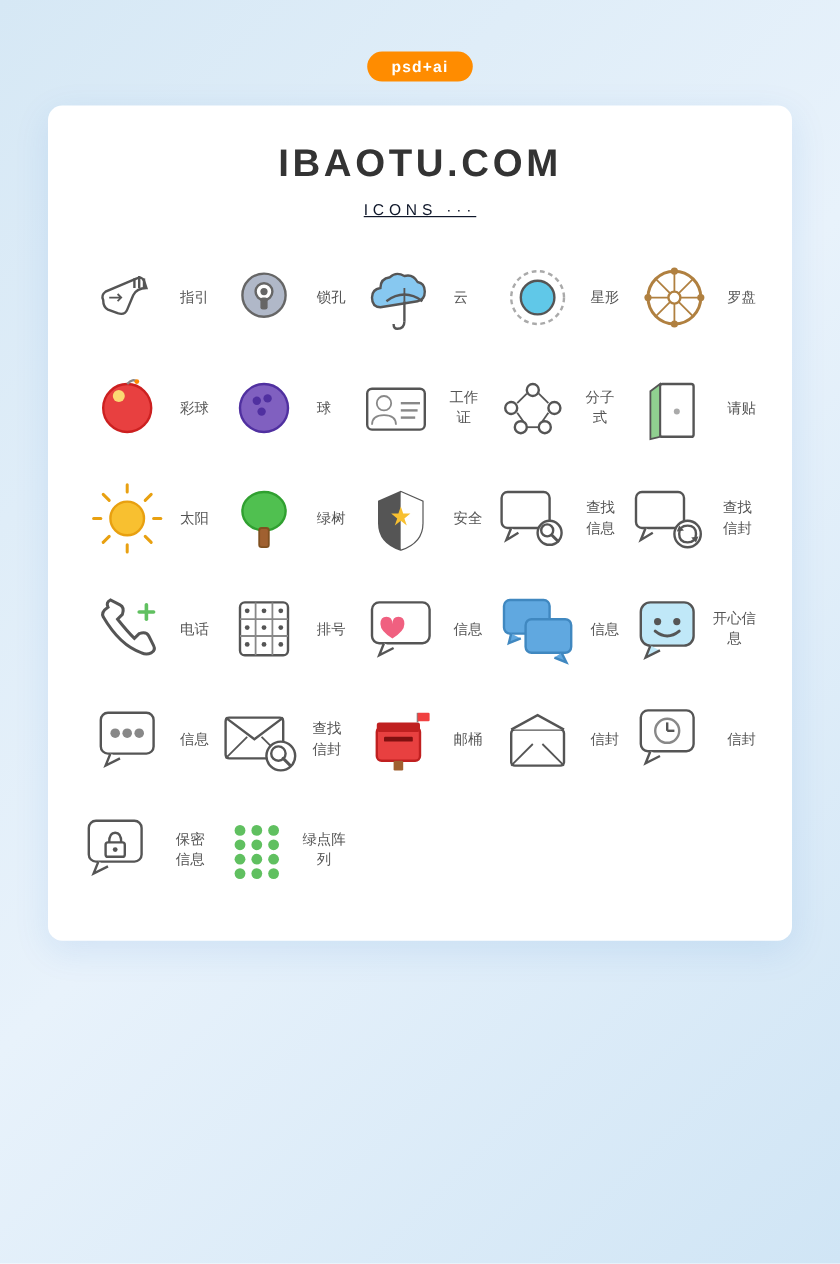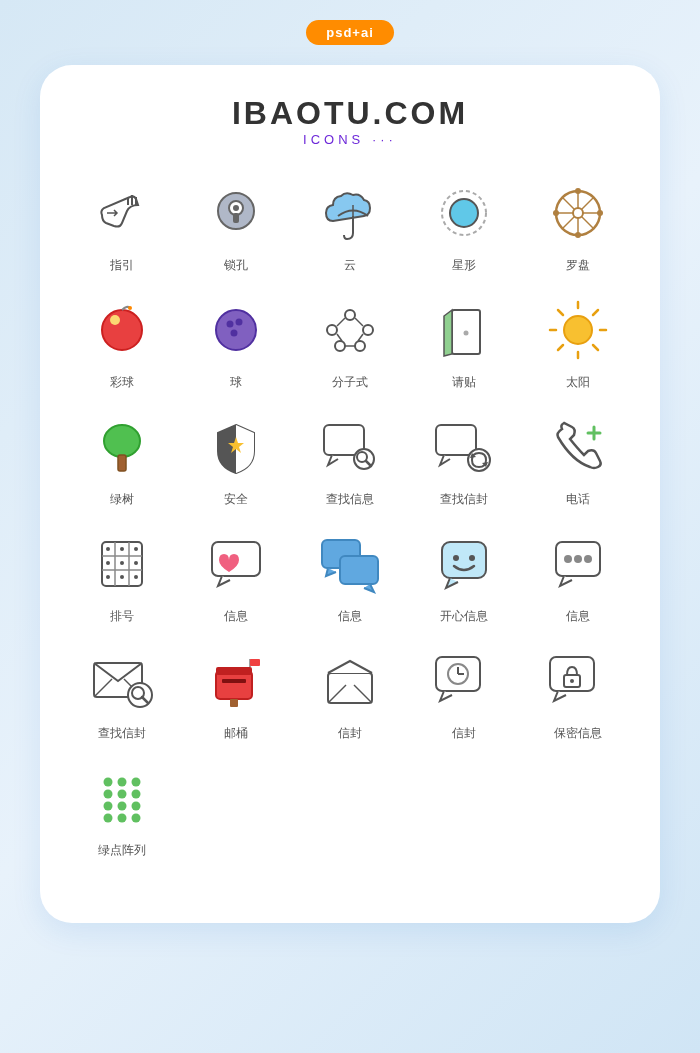--- a/index.html
+++ b/index.html
@@ -15,52 +15,54 @@
     }
     .badge {
       background: #ff8c00;
       color: white;
       font-size: 13px;
       font-weight: bold;
       padding: 5px 20px;
       border-radius: 20px;
       margin-bottom: 20px;
       letter-spacing: 1px;
+      margin-top: 23px;
     }
     .card {
       background: white;
-      border-radius: 32px;
-      padding: 30px 30px 64px;
+      border-radius: 12px;
+      padding: 30px 30px 40px;
       width: 620px;
       box-shadow: 0 8px 30px rgba(0,100,200,0.1);
     }
     .card-header {
       text-align: center;
       margin-bottom: 30px;
     }
     .card-title {
       font-size: 32px;
       font-weight: bold;
       color: #333;
       letter-spacing: 3px;
     }
     .card-subtitle {
       font-size: 13px;
-      color: #6d28d9;
+      color: #0f172a;
       letter-spacing: 4px;
-      margin-top: 0;
+      margin-top: 12px;
+      text-decoration: underline;
     }
     .icons-grid {
       display: grid;
       grid-template-columns: repeat(5, 1fr);
       gap: 20px 10px;
     }
     .icon-item {
       display: flex;
-      flex-direction: column;
+      flex-direction: row;
       align-items: center;
       gap: 8px;
     }
     .icon-box {
       width: 72px;
       height: 72px;
       display: flex;
       align-items: center;
       justify-content: center;
     }
@@ -179,20 +181,35 @@
           <circle cx="30" cy="30" r="20" fill="#8060c0" stroke="#5030a0" stroke-width="2"></circle>
 
           <circle cx="24" cy="24" r="3.5" fill="#5030a0"></circle>
           <circle cx="33" cy="22" r="3.5" fill="#5030a0"></circle>
           <circle cx="28" cy="33" r="3.5" fill="#5030a0"></circle>
         </svg>
       </div>
       <span class="icon-label">球</span>
     </div>
 
+    <div class="icon-item">
+      <div class="icon-box">
+        <svg width="65" height="60" viewBox="0 0 65 60">
+          <rect x="8" y="14" width="48" height="34" rx="4" fill="white" stroke="#555" stroke-width="2"></rect>
+
+          <circle cx="22" cy="26" r="6" fill="none" stroke="#888" stroke-width="1.5"></circle>
+          <path d="M12 44 Q12 36 22 36 Q32 36 32 44" fill="none" stroke="#888" stroke-width="1.5"></path>
+
+          <line x1="36" y1="26" x2="52" y2="26" stroke="#888" stroke-width="2"></line>
+          <line x1="36" y1="32" x2="50" y2="32" stroke="#888" stroke-width="2"></line>
+          <line x1="36" y1="38" x2="48" y2="38" stroke="#888" stroke-width="2"></line>
+        </svg>
+      </div>
+      <span class="icon-label">工作证</span>
+    </div>
 
     <div class="icon-item">
       <div class="icon-box">
         <svg width="60" height="60" viewBox="0 0 60 60">
 
           <circle cx="30" cy="15" r="5" fill="none" stroke="#555" stroke-width="2"></circle>
           <circle cx="12" cy="30" r="5" fill="none" stroke="#555" stroke-width="2"></circle>
           <circle cx="48" cy="30" r="5" fill="none" stroke="#555" stroke-width="2"></circle>
           <circle cx="20" cy="46" r="5" fill="none" stroke="#555" stroke-width="2"></circle>
           <circle cx="40" cy="46" r="5" fill="none" stroke="#555" stroke-width="2"></circle>

